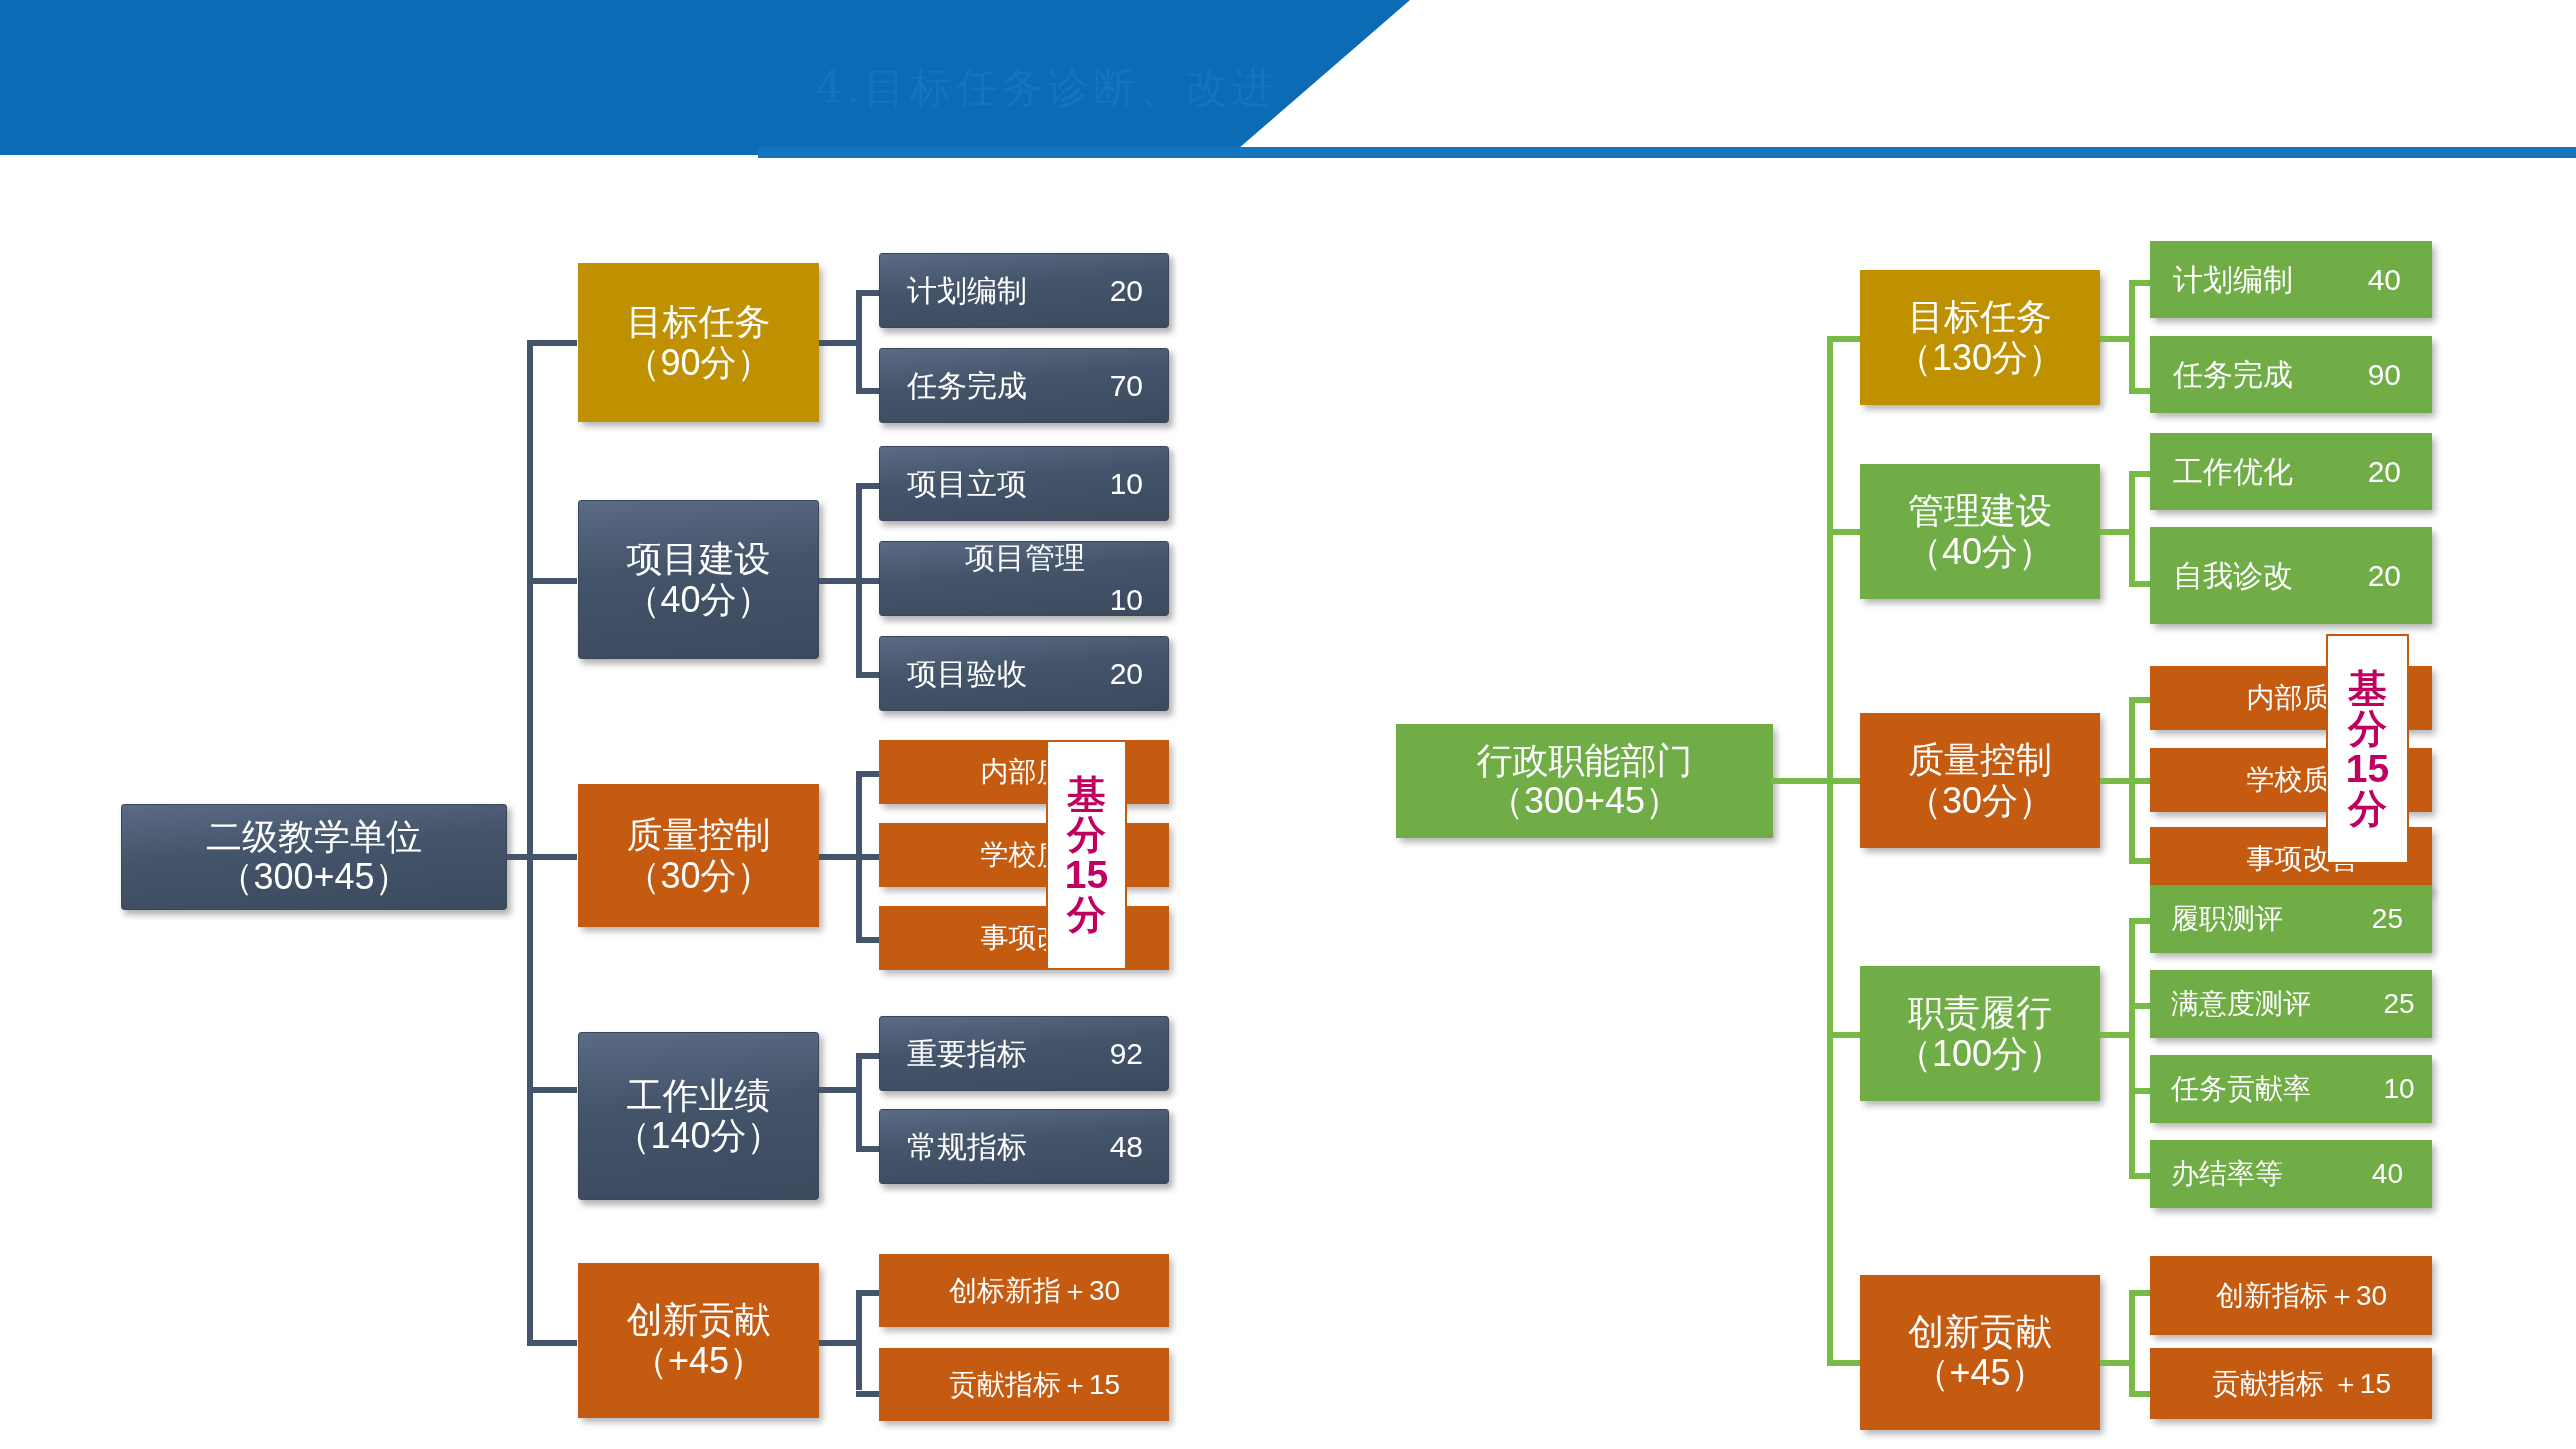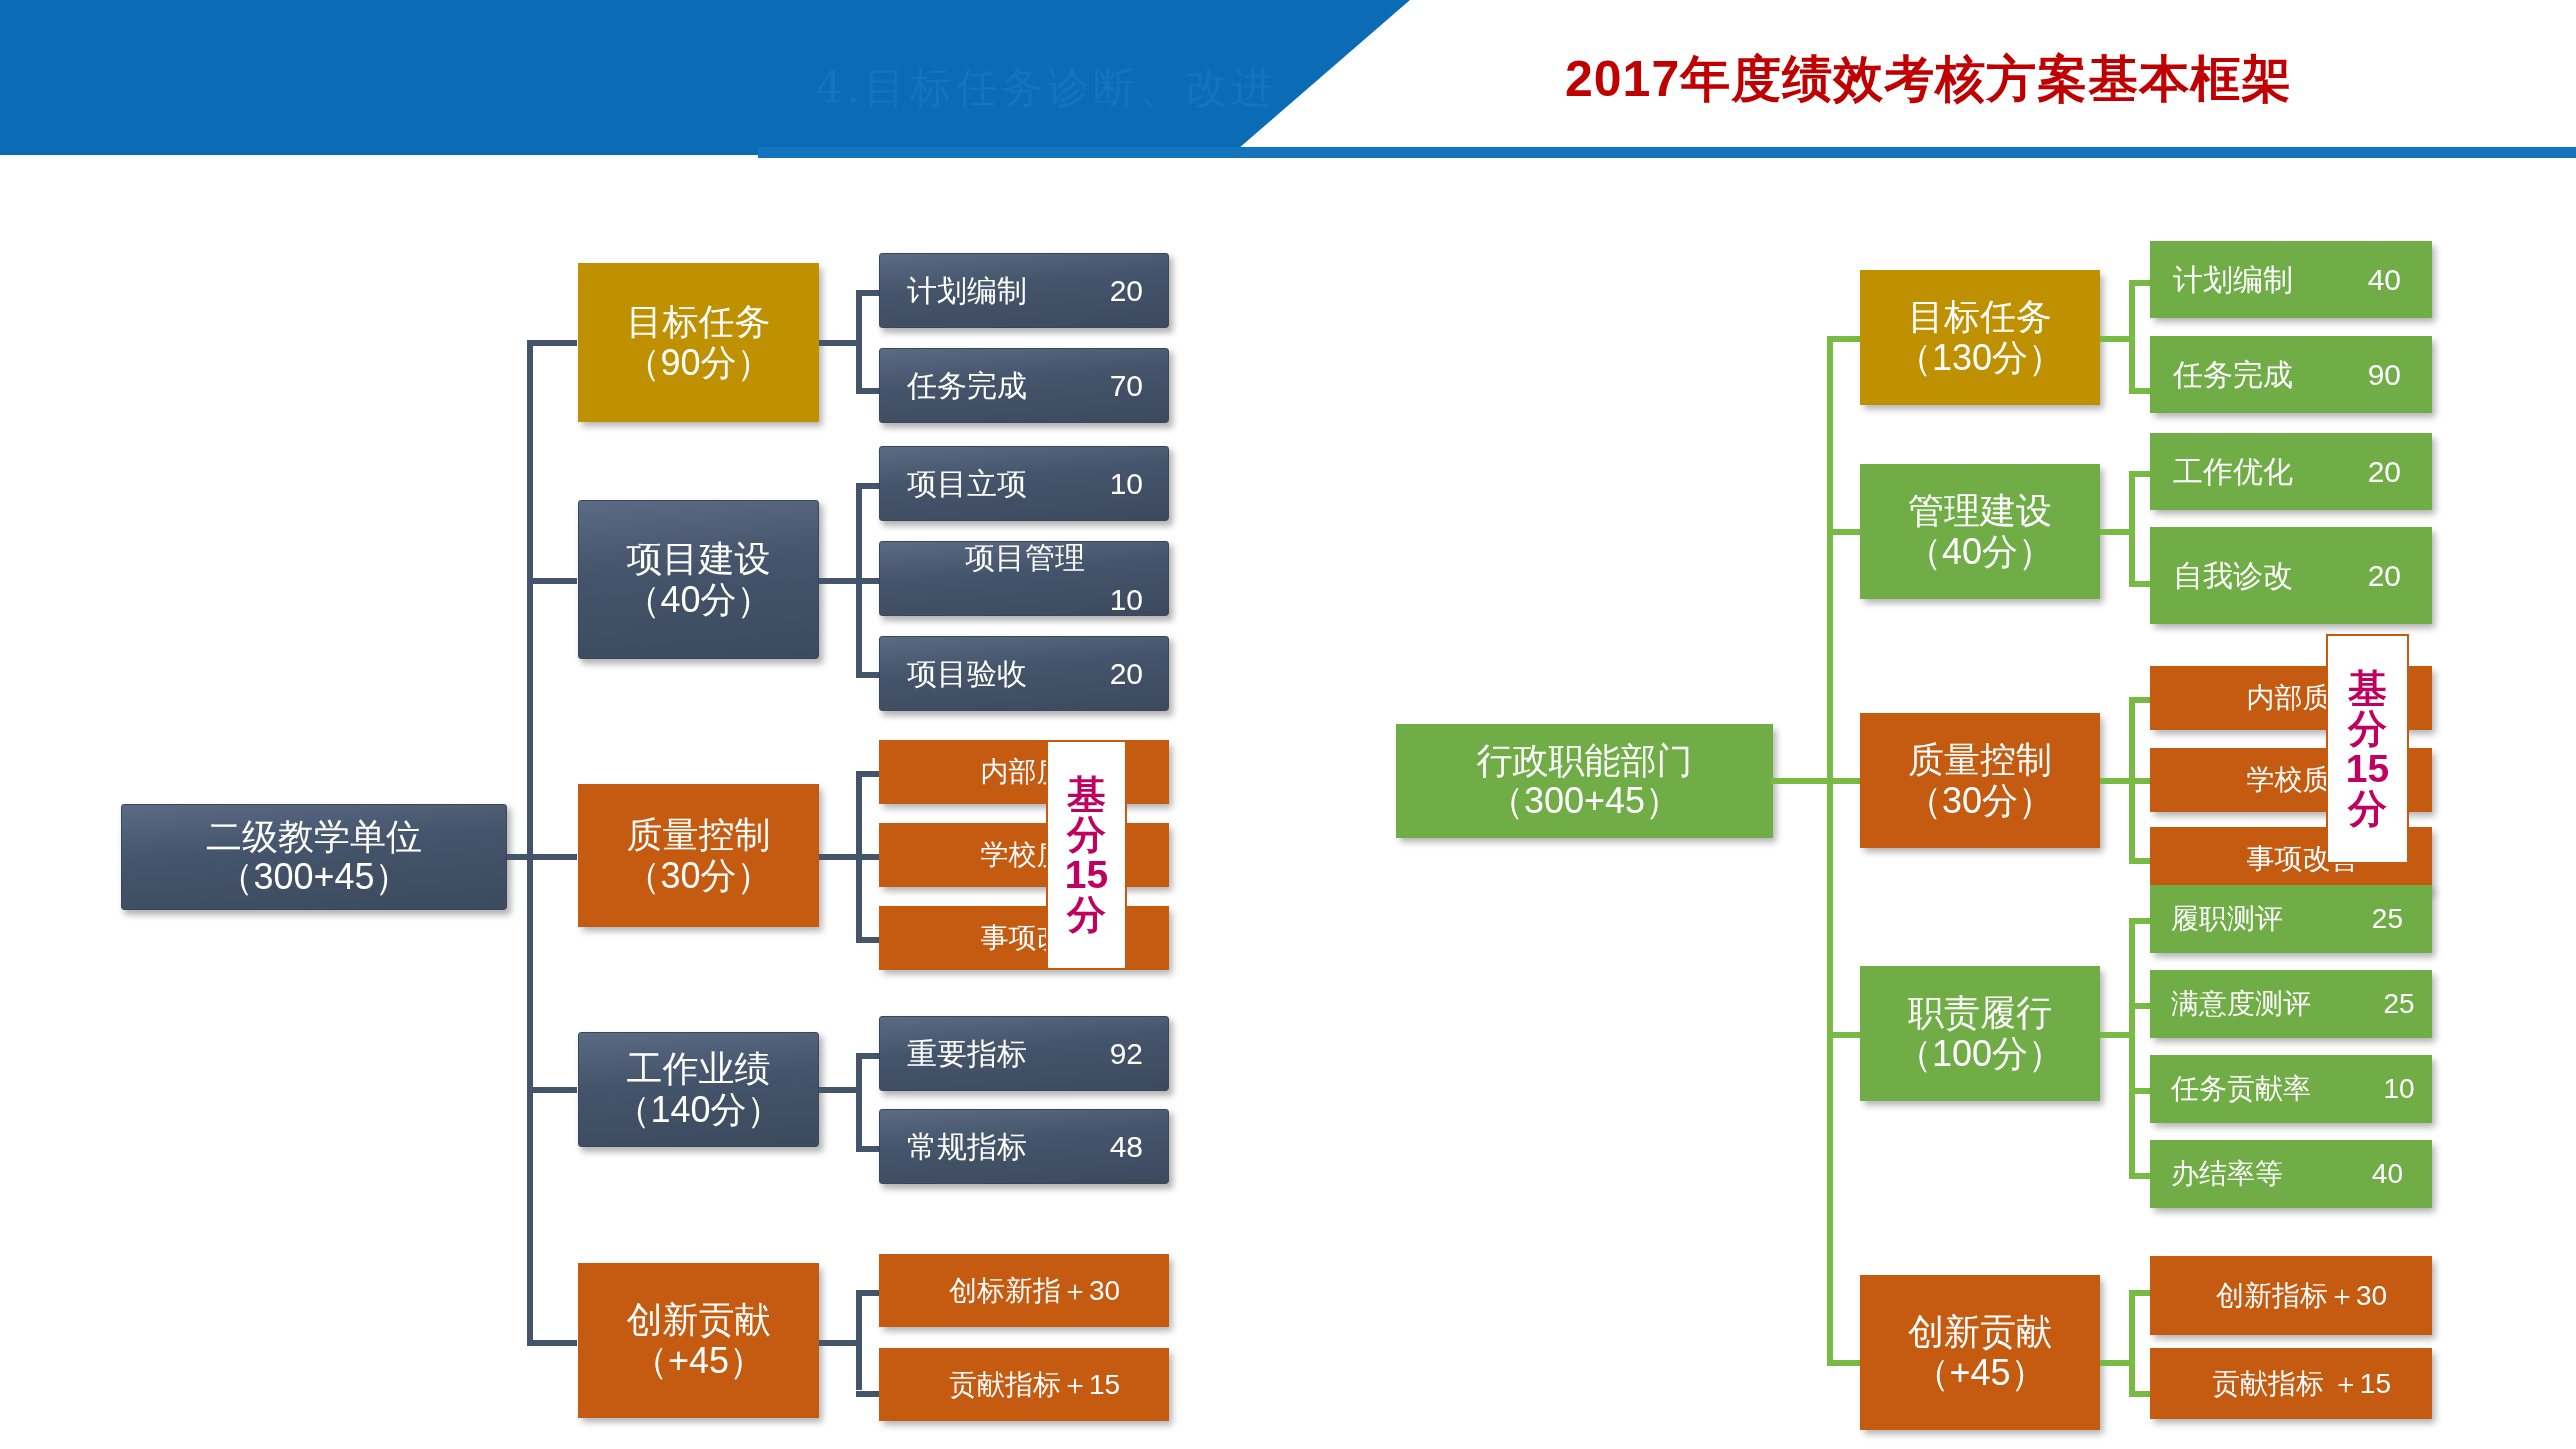--- a/index.html
+++ b/index.html
@@ -95,21 +95,20 @@
   }
   .basebox span { display:block; }
 </style>
 </head>
 <body>
 
 <div id="stage">
 
   <div id="header-band"></div>
   <div id="header-sub-title">4.目标任务诊断、改进</div>
-  <div id="header-main-title">2017年度绩效考核方案基本框架</div>
   <div id="header-rule"></div>
 
   <div class="node dark root" style="left:121px; top:804px; width:386px; height:106px;">
     <span class="lbl">二级教学单位
 （300+45）</span>
   </div>
 
   <div class="ln v blue" style="left:527px; top:340px; height:1005px;"></div>
   <div class="ln h blue" style="left:507px; top:854px; width:25px;"></div>
 
@@ -178,21 +177,21 @@
   </div>
 
   <div class="basebox" style="left:1046px; top:740px; width:81px; height:230px; font-size:39px;">
     <span>基</span>
     <span>分</span>
     <span>15</span>
     <span>分</span>
   </div>
 
   <div class="ln h blue" style="left:527px; top:1087px; width:50px;"></div>
-  <div class="node dark lvl1" style="left:578px; top:1032px; width:241px; height:115px;">
+  <div class="node dark lvl1" style="left:578px; top:1032px; width:241px; height:168px;">
     <span class="lbl">工作业绩
 （140分）</span>
   </div>
   <div class="ln h blue" style="left:819px; top:1087px; width:41px;"></div>
   <div class="ln v blue" style="left:856px; top:1053px; height:93px;"></div>
   <div class="ln h blue" style="left:856px; top:1053px; width:31px;"></div>
   <div class="ln h blue" style="left:856px; top:1146px; width:31px;"></div>
 
   <div class="leaf node dark lvl2" style="left:879px; top:1016px; width:290px; height:75px; padding:0 25px 0 27px;">
     <span class="lname">重要指标</span>

